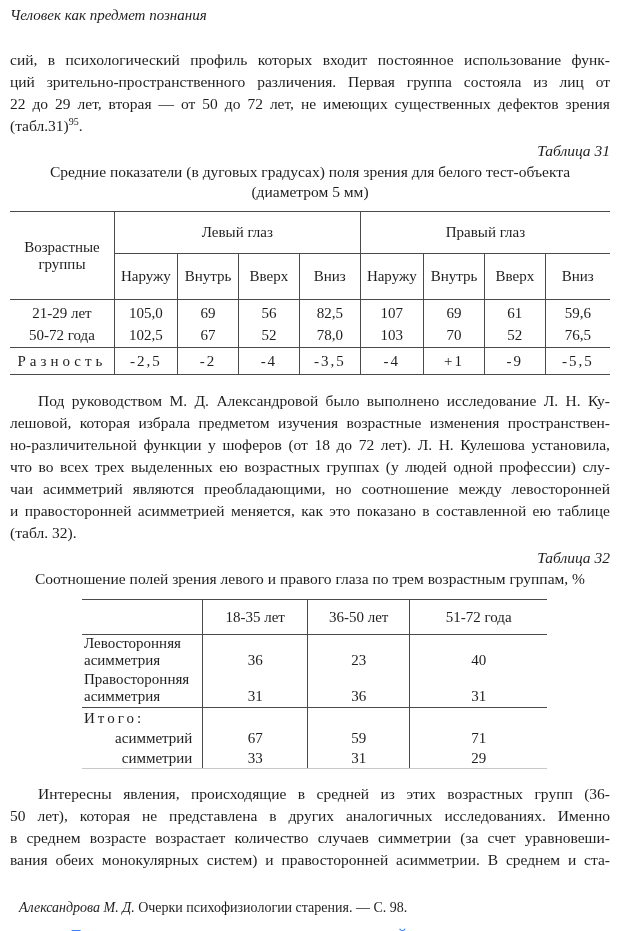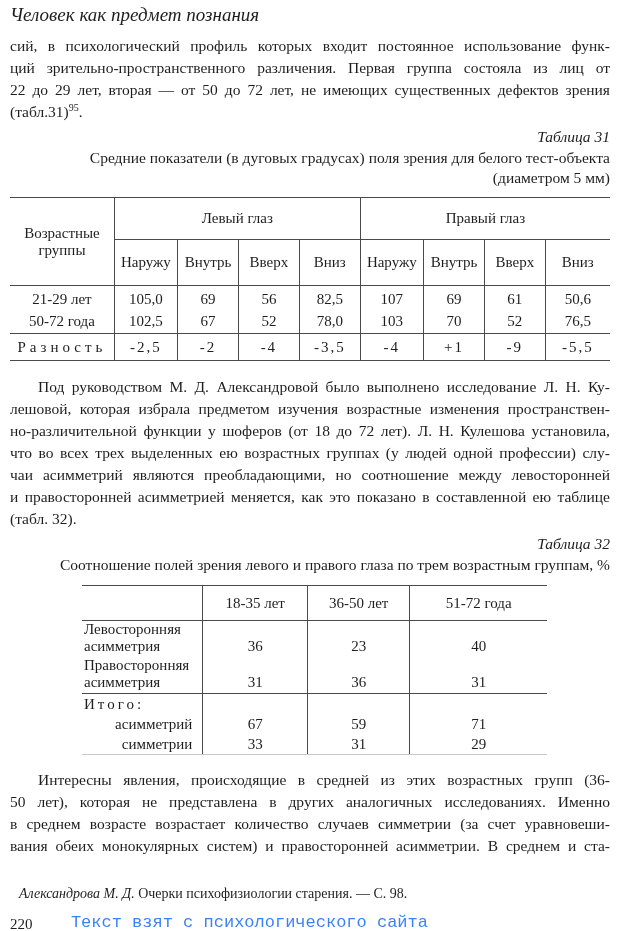--- a/index.html
+++ b/index.html
@@ -10,23 +10,23 @@
     height: 931px;
     background: #ffffff;
     color: #1e1e1e;
     font-family: "Liberation Serif", serif;
     padding: 5px 10px 6px 10px;
     overflow: hidden;
   }
   
   .running-header {
     font-style: italic;
-    font-size: 19px;
+    font-size: 15px;
     line-height: 20px;
-    margin-bottom: 10px;
+    margin-bottom: 24px;
   }
   
   .para { font-size: 15.5px; }
   .para .line {
     line-height: 22px;
     height: 22px;
     text-align: justify;
     text-align-last: justify;
     white-space: normal;
     overflow: hidden;
@@ -38,21 +38,21 @@
   
   .tbl-label {
     font-style: italic;
     font-size: 15.5px;
     text-align: right;
     line-height: 22px;
     margin-top: 3px;
   }
   .tbl-caption {
     font-size: 15.5px;
-    text-align: right;
+    text-align: center;
     line-height: 20px;
   }
 
   
   table { border-collapse: collapse; }
   td { font-size: 15px; text-align: center; vertical-align: middle; }
   .t31 { width: 600px; margin-top: 9px; table-layout: fixed; }
   .t31 td { border-left: 1px solid #4a4a4a; }
   .t31 td.nb { border-left: none; }
   .t31 .r-groups td { border-top: 1px solid #4a4a4a; height: 42px; }
@@ -153,21 +153,21 @@
     </tr>
     <tr class="r-data first">
       <td class="nb">21-29 лет</td>
       <td>105,0</td>
       <td>69</td>
       <td>56</td>
       <td>82,5</td>
       <td>107</td>
       <td>69</td>
       <td>61</td>
-      <td>50,6</td>
+      <td>59,6</td>
     </tr>
     <tr class="r-data">
       <td class="nb">50-72 года</td>
       <td>102,5</td>
       <td>67</td>
       <td>52</td>
       <td>78,0</td>
       <td>103</td>
       <td>70</td>
       <td>52</td>

